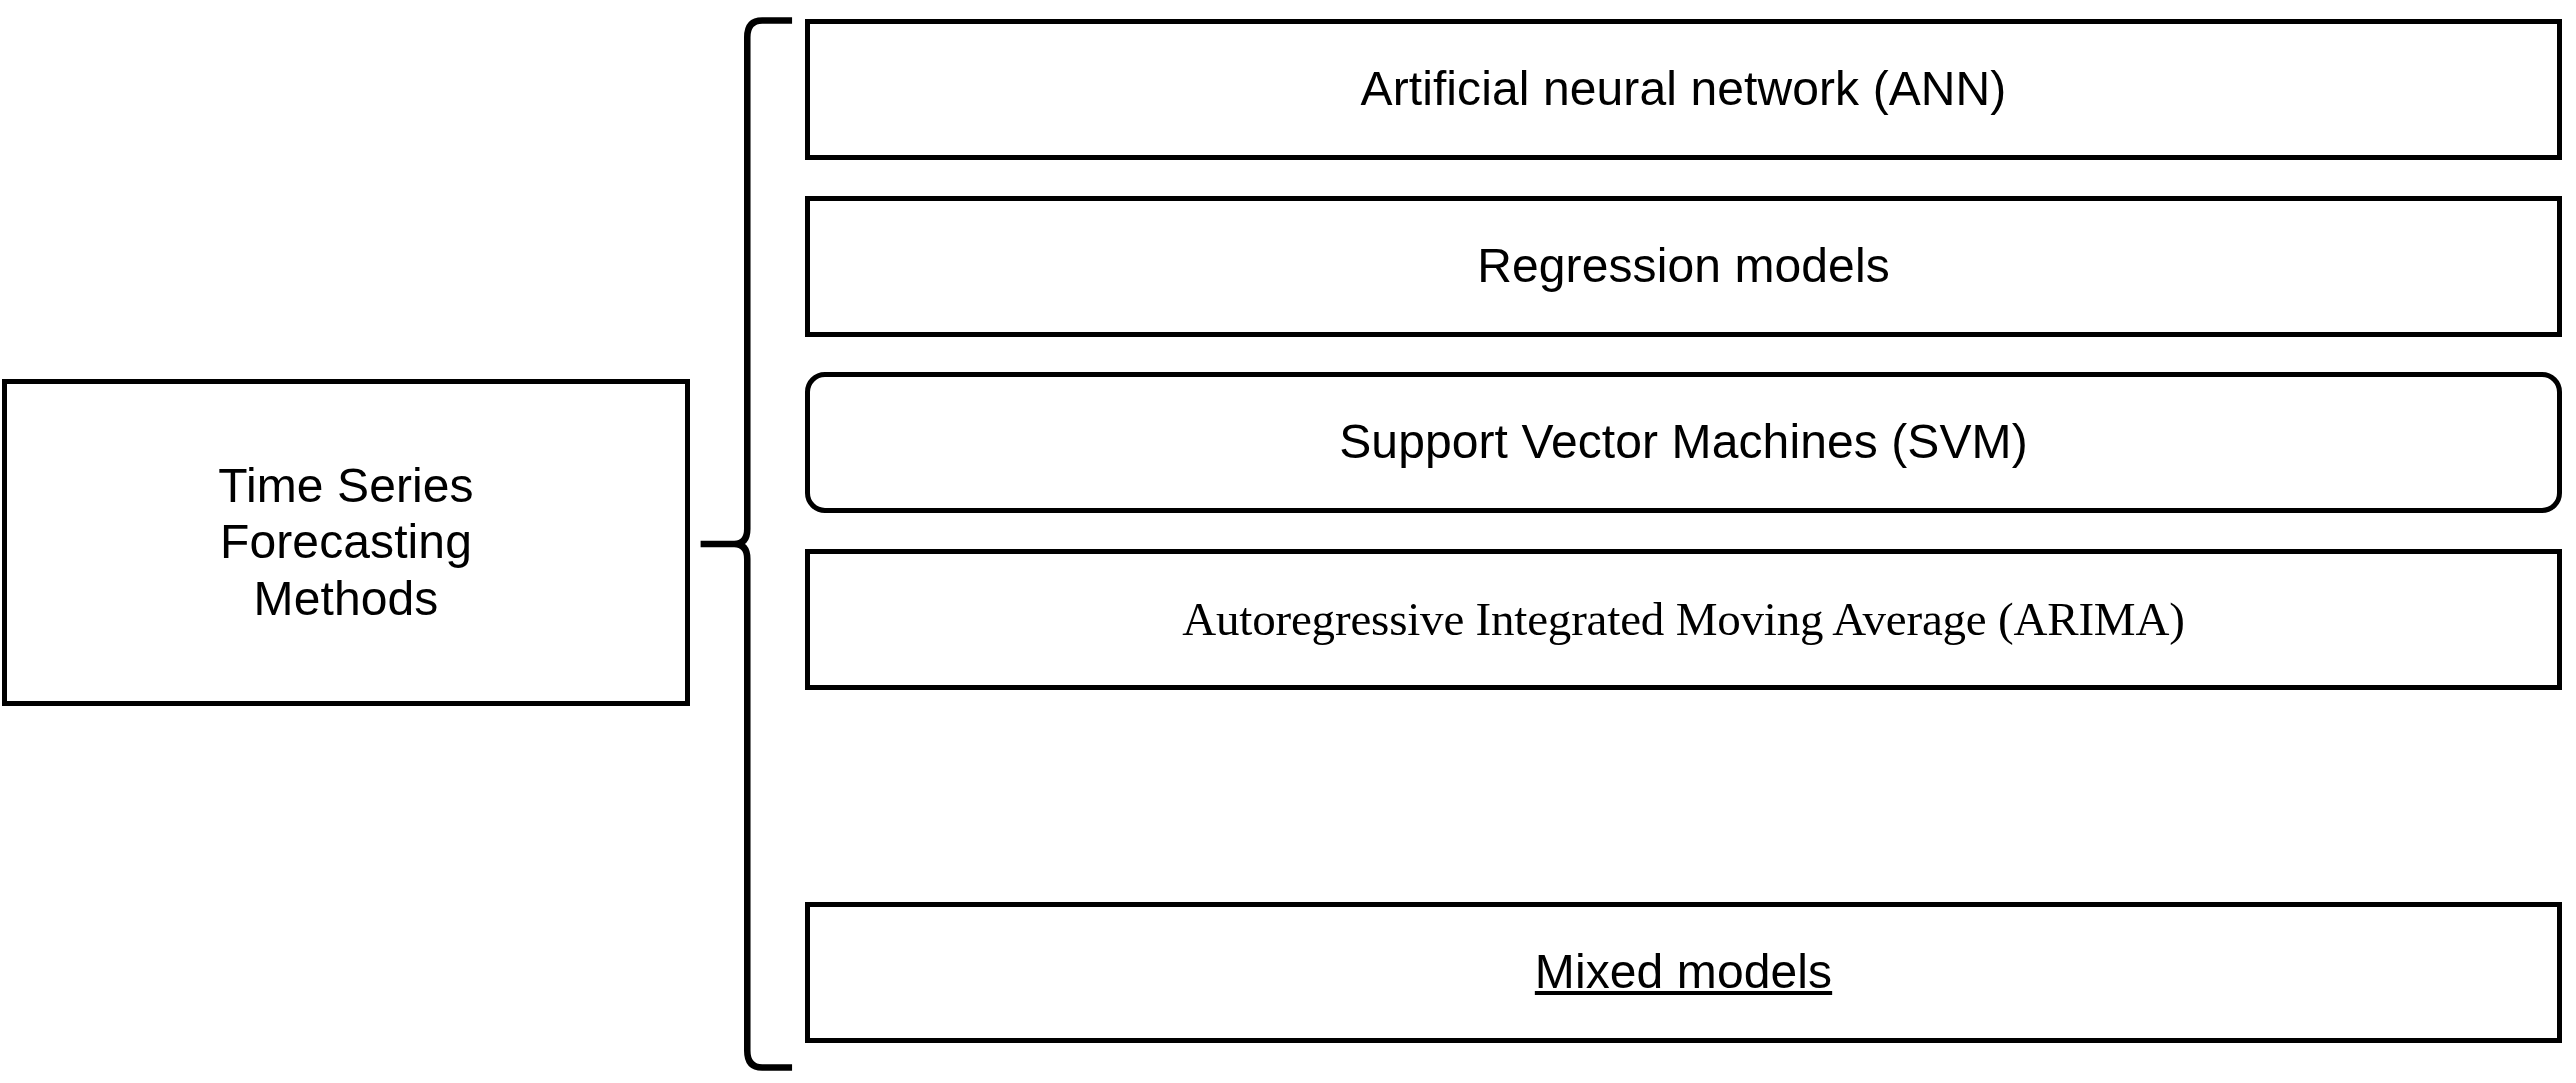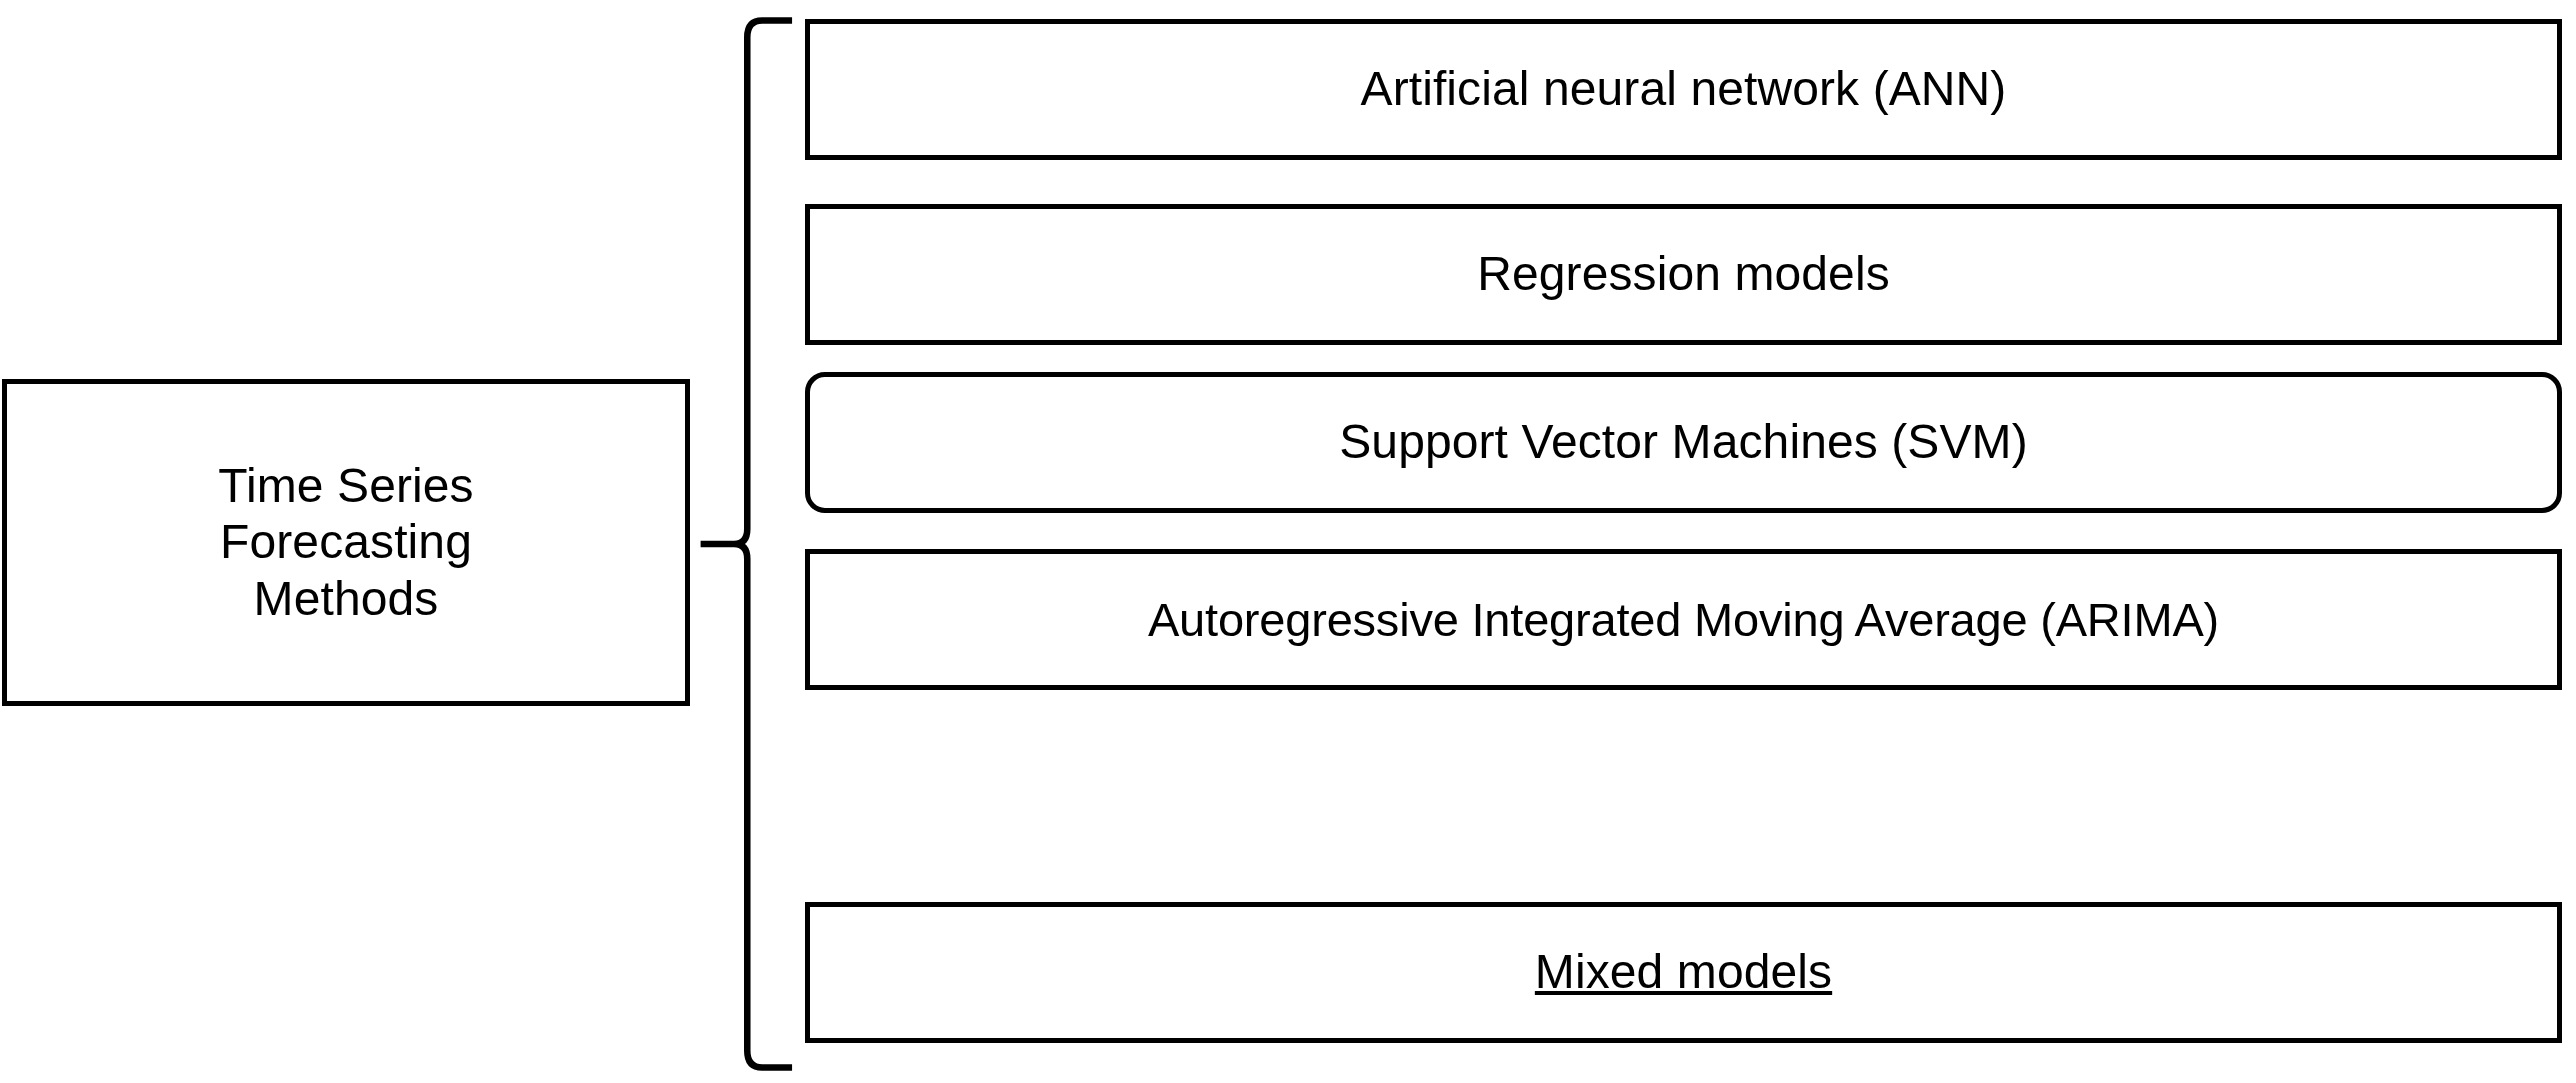--- a/index.html
+++ b/index.html
@@ -119,29 +119,29 @@
                L 104 1134" fill="none" stroke="#000000" stroke-width="7" stroke-linecap="butt" stroke-linejoin="miter"></path>
     </svg>
   </div>
 
   <div class="leaf-column">
 
     <div class="leaf-node" style="top:0px;">
       <div class="leaf-label">Artificial neural network (ANN)</div>
     </div>
 
-    <div class="leaf-node" style="top:185px;">
+    <div class="leaf-node" style="top:177px;">
       <div class="leaf-label">Regression models</div>
     </div>
 
     <div class="leaf-node" style="top:353px;border-radius:20px;">
       <div class="leaf-label">Support Vector Machines (SVM)</div>
     </div>
 
-    <div class="leaf-node" style="top:530px;">
+    <div class="leaf-node" style="top:530px;font-family:Liberation Serif, serif;">
       <div class="leaf-label wide">Autoregressive Integrated Moving Average (ARIMA)</div>
     </div>
 
 
     <div class="leaf-node" style="top:883px;text-decoration:underline;">
       <div class="leaf-label">Mixed models</div>
     </div>
 
   </div>
 </div>

